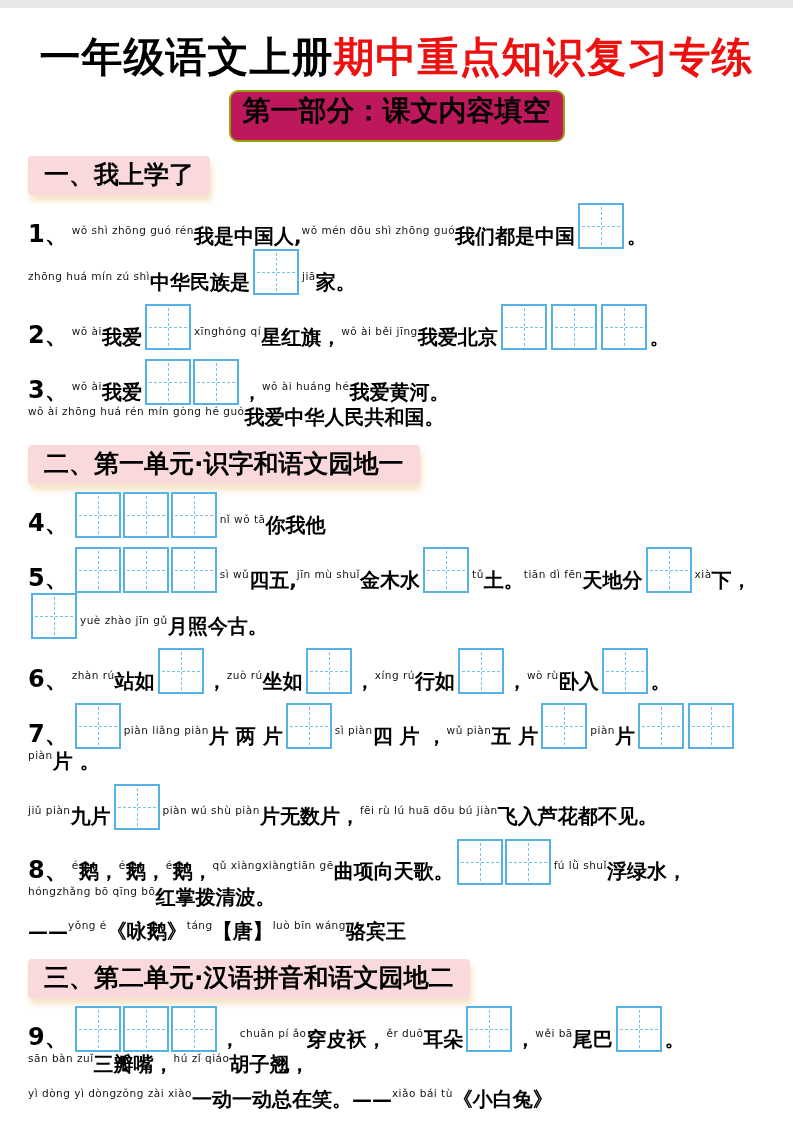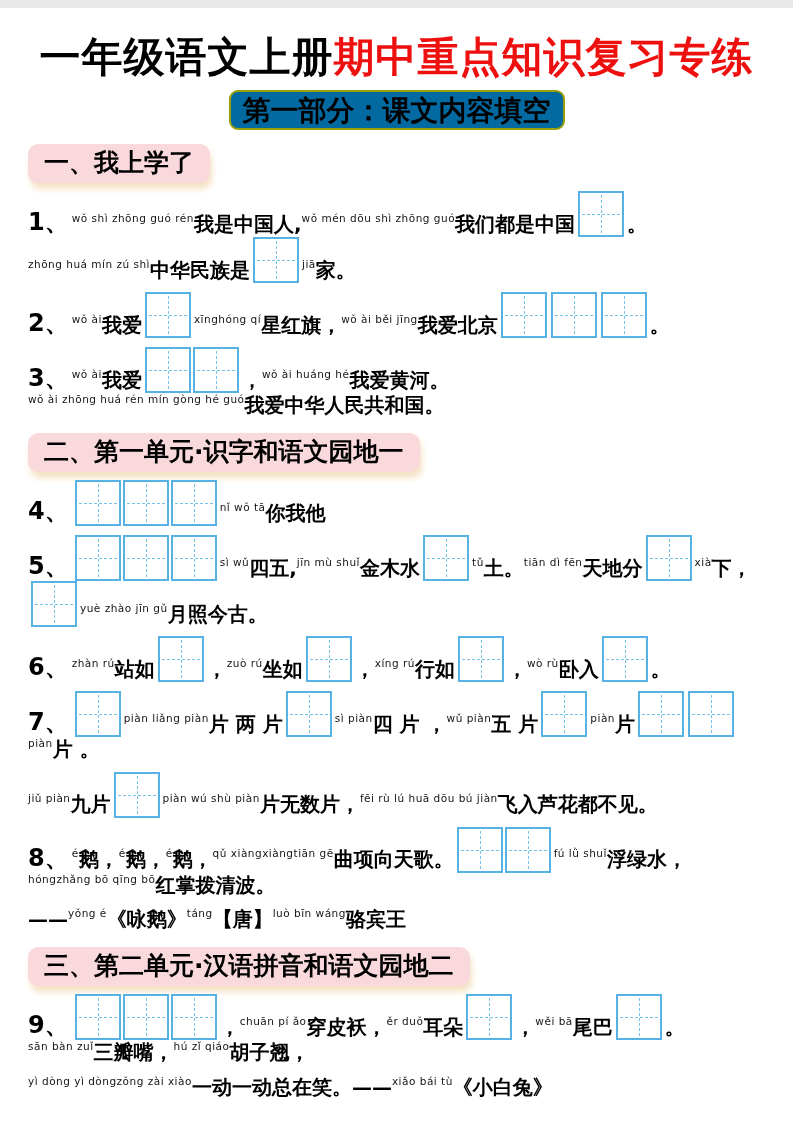--- a/index.html
+++ b/index.html
@@ -9,27 +9,27 @@
     font-family:"DejaVu Sans","Liberation Sans",sans-serif;color:#000;
   }
   
   .title{
     text-align:center;font-size:41px;font-weight:800;line-height:1.15;
     letter-spacing:1px;white-space:nowrap;
   }
   .title .red{color:#ee0f0f;}
   .sub-row{display:flex;justify-content:center;margin:9px 0 6px;}
   .sub-pill{
-    background:#0369a1;border:2px solid #9aa00a;border-radius:9px;
-    padding:1px 12px 0;font-size:28px;font-weight:800;line-height:1.25;
+    background:#be185d;border:2px solid #9aa00a;border-radius:9px;
+    padding:1px 12px 12px;font-size:28px;font-weight:800;line-height:1.25;
   }
   
   .sec-head-row{margin:14px 0 8px;}
   .sec-pill{
-    display:inline-block;background:#f9d9dc;border-radius:10px;
+    display:inline-block;background:#f9d9dc;border-radius:4px;
     padding:3px 16px 5px;font-size:25px;font-weight:800;line-height:1.25;
     box-shadow:2px 6px 6px #f5e3c4;
   }
   
   .q-row{display:flex;align-items:flex-end;flex-wrap:wrap;margin:4px 0 9px;}
   .q-num{font-size:24px;line-height:1.25;font-weight:600;margin-right:3px;white-space:nowrap;}
   .seg{display:inline-flex;flex-direction:row;justify-content:flex-end;align-items:flex-start;}
   .py{font-size:10.5px;line-height:1.15;white-space:nowrap;color:#141414;letter-spacing:.5px;}
   .cn{font-size:20px;line-height:1.28;font-weight:600;white-space:nowrap;}
   

